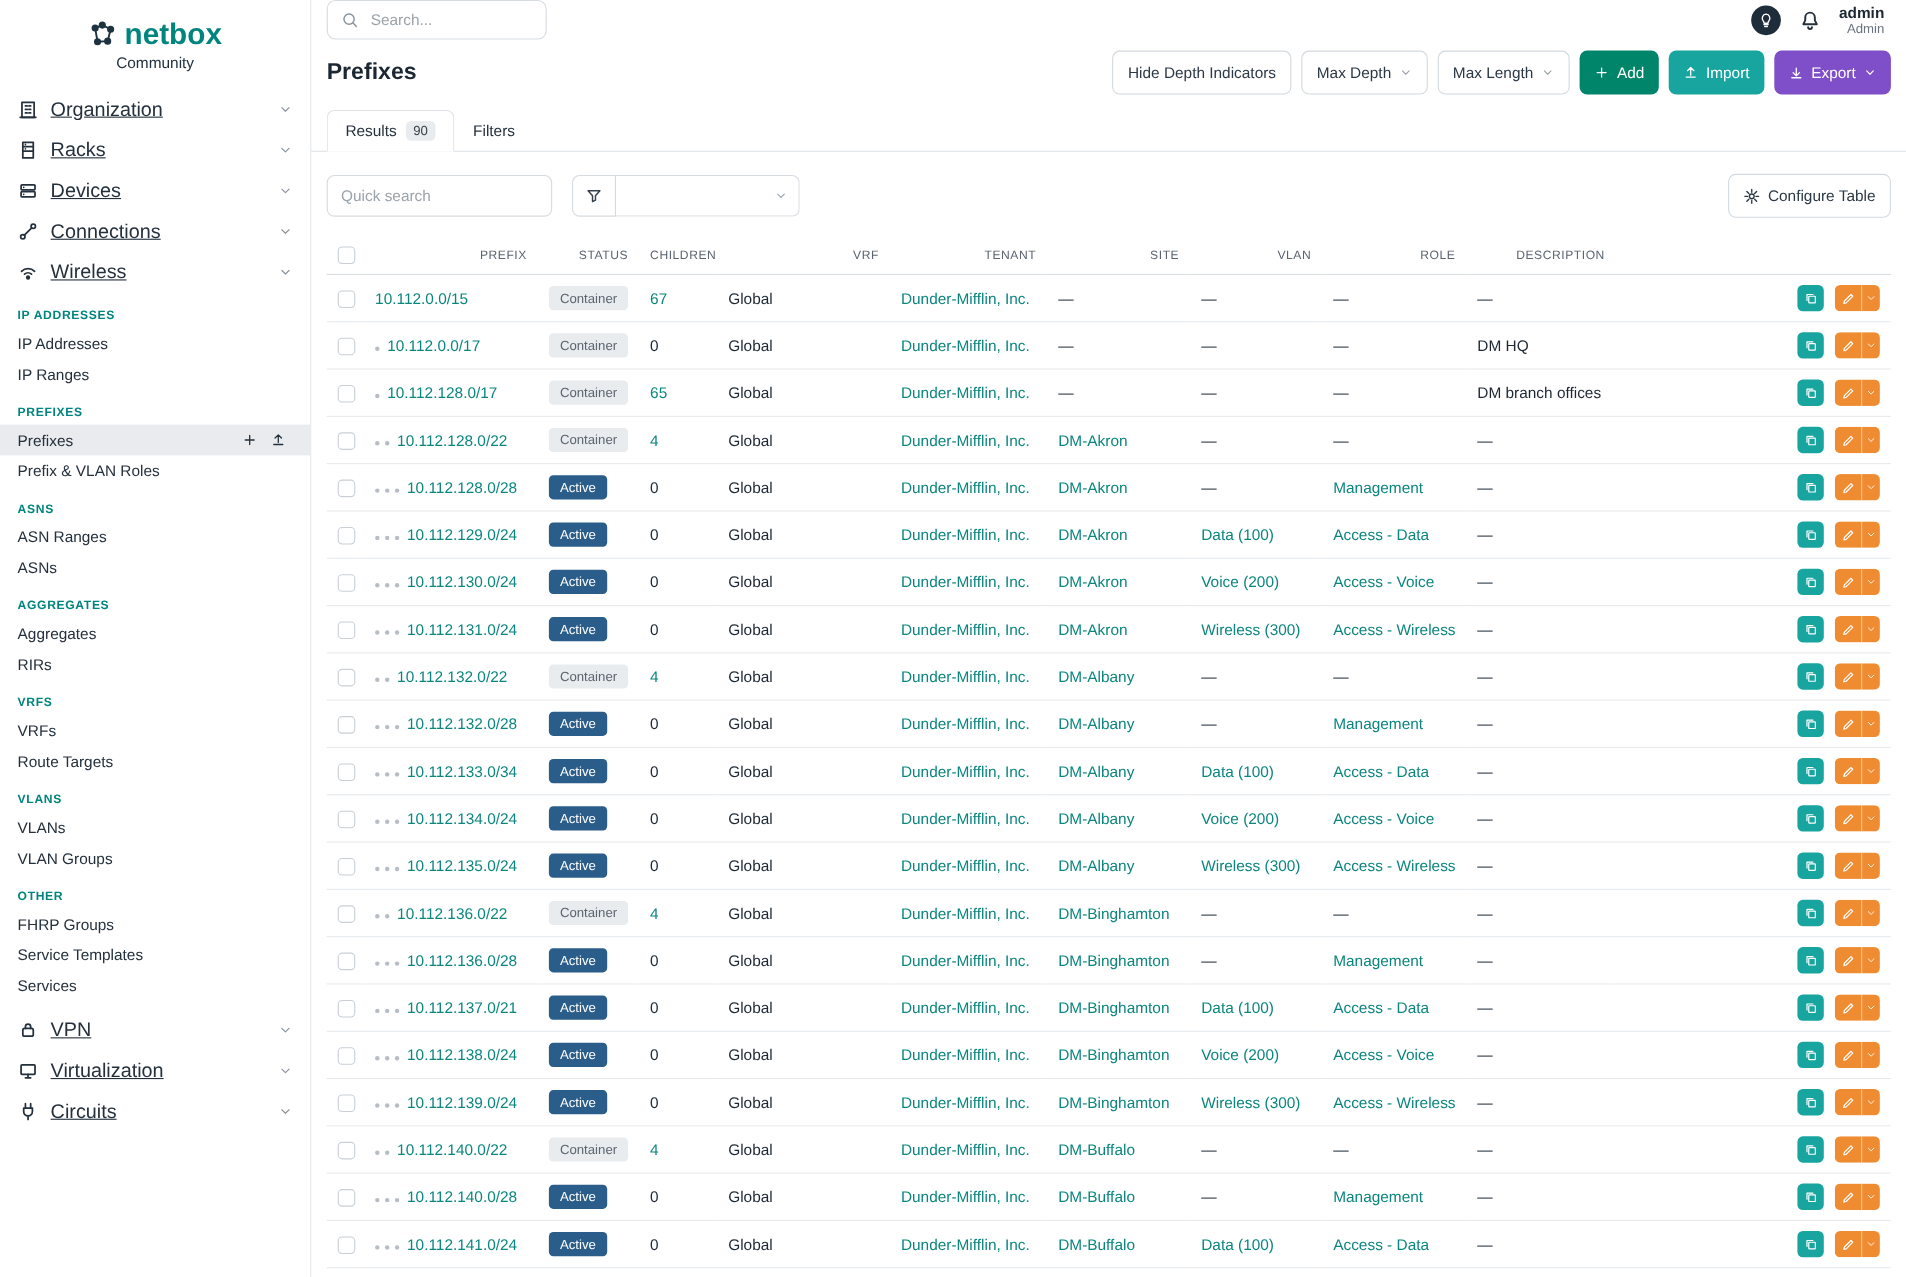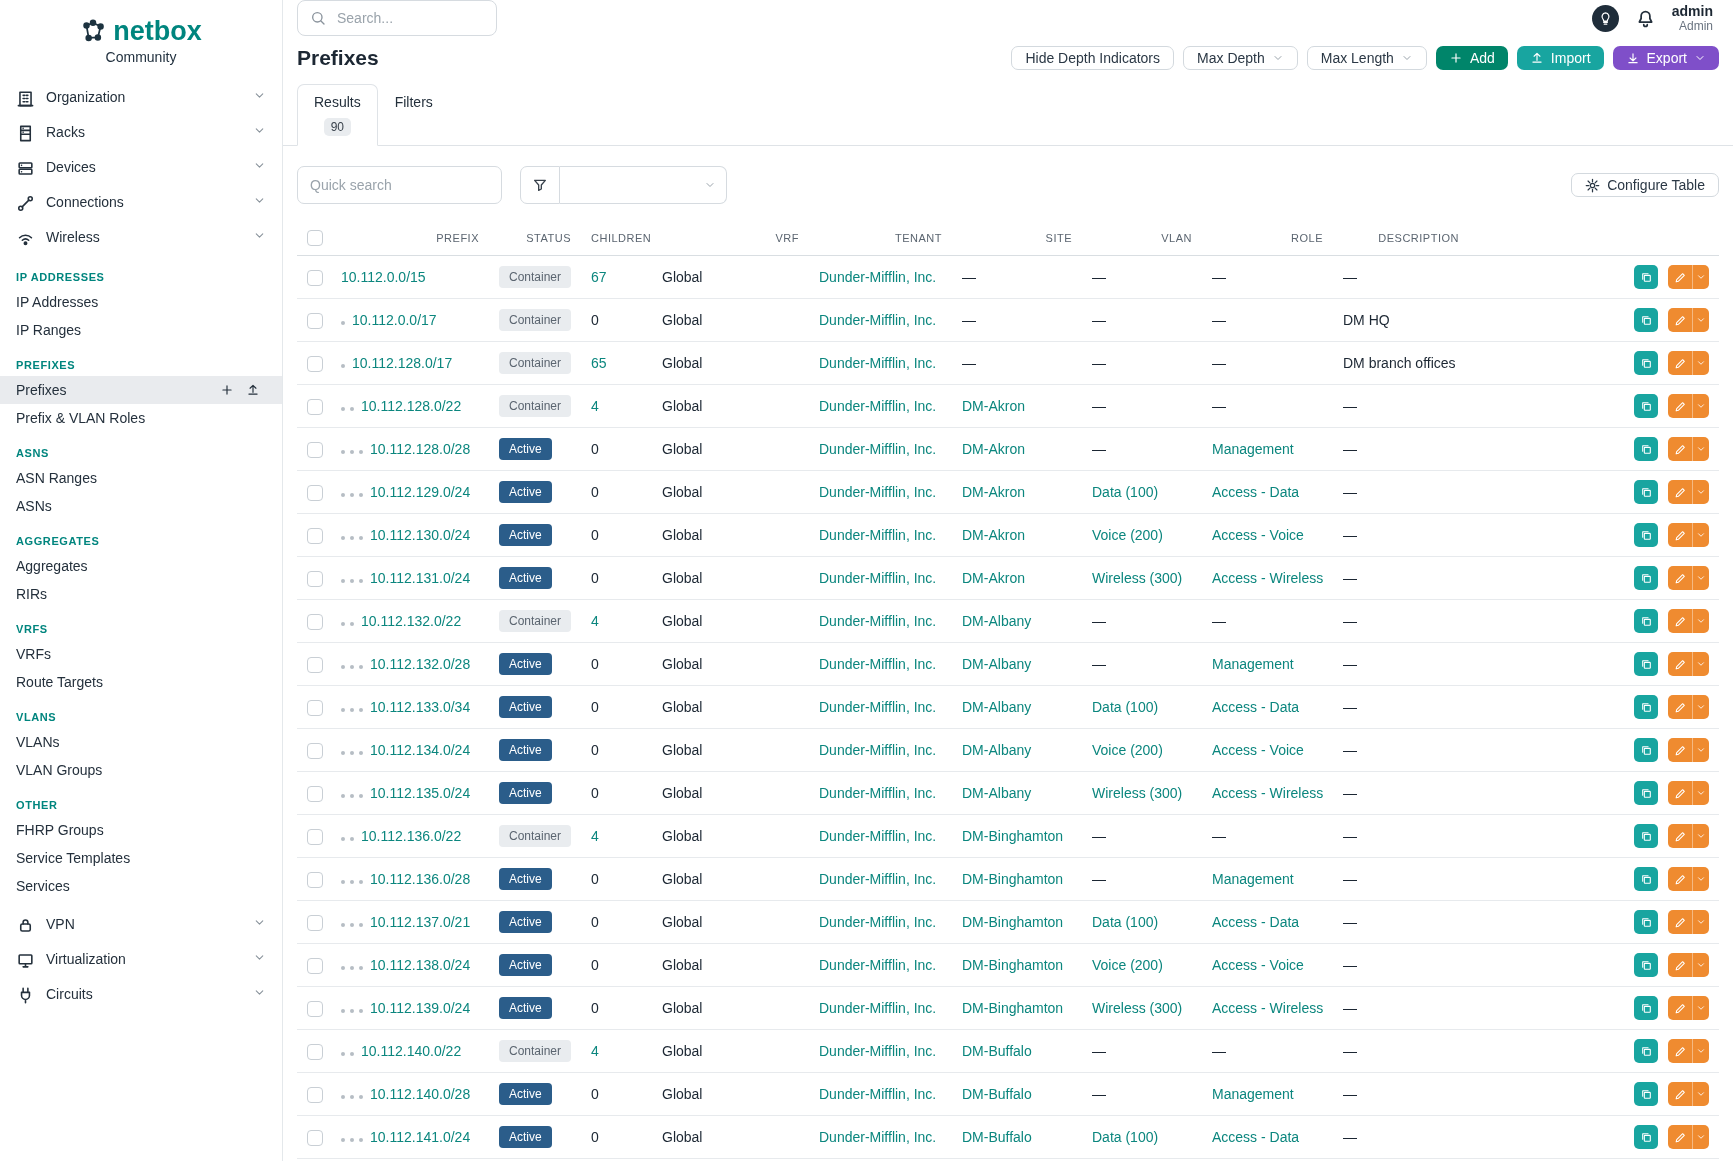--- a/index.html
+++ b/index.html
@@ -26,21 +26,21 @@
 
   
   .sidebar{width:283px;min-width:283px;border-right:1px solid #e4e8eb;background:#fff;overflow:hidden;padding-bottom:10px;}
   .logo-wrap{padding:16px 0 8px;text-align:center;}
   .logo-line{display:flex;align-items:center;justify-content:center;gap:7px;}
   .logo-mark{width:26px;height:26px;color:#1d3340;}
   .logo-mark svg{width:26px;height:26px;}
   .logo-text{font-size:27px;font-weight:700;color:var(--brand);}
   .logo-sub{margin-top:2px;font-size:14px;color:#22313f;}
   .nav{margin-top:8px;}
-  .nav-item{display:flex;gap:11px;padding:8px 16px;font-size:14px;color:#24303c;cursor:pointer;}
+  .nav-item{display:flex;align-items:center;gap:11px;padding:8px 16px;font-size:18px;color:#24303c;cursor:pointer;text-decoration:underline;}
   .nav-icon{width:19px;height:19px;color:#24303c;flex:0 0 auto;}
   .nav-icon svg{width:19px;height:19px;}
   .nav-chevron{margin-left:auto;color:#8a939c;width:13px;height:13px;}
   .nav-chevron svg{width:13px;height:13px;}
   .group-heading{padding:15px 16px 5px;font-size:11px;font-weight:700;letter-spacing:.6px;color:var(--brand);}
   .group-item{padding:5px 16px;font-size:14px;color:#24303c;display:flex;align-items:center;cursor:pointer;line-height:18px;}
   .group-item.active{background:#e9ebee;}
   .item-actions{margin-left:auto;display:flex;gap:12px;align-items:center;color:#24303c;padding-right:6px;}
   .mini-icon{width:14px;height:14px;}
   .mini-icon svg{width:14px;height:14px;}
@@ -58,34 +58,34 @@
   .bulb-btn svg{width:15px;height:15px;}
   .bell{color:#24303c;width:21px;height:21px;cursor:pointer;}
   .bell svg{width:21px;height:21px;}
   .user-block{text-align:right;cursor:pointer;}
   .user-name{font-weight:700;font-size:14px;line-height:16px;}
   .user-role{font-size:12px;color:#6a7480;line-height:14px;}
 
   .page-head{display:flex;align-items:center;padding:10px 14px 12px;}
   .page-title{font-size:21px;font-weight:700;}
   .head-controls{margin-left:auto;display:flex;align-items:center;gap:9px;}
-  .btn{height:24px;display:inline-flex;align-items:center;gap:7px;border-radius:7px;font-size:14px;padding:0 13px;cursor:pointer;white-space:nowrap;}
+  .btn{height:40px;display:inline-flex;align-items:center;gap:7px;border-radius:7px;font-size:14px;padding:0 13px;cursor:pointer;white-space:nowrap;}
   .btn-outline{border:1px solid #d3d9de;background:#fff;color:#2b3845;}
   .btn-solid{color:#fff;border:none;}
   .btn-add{background:var(--btn-add);}
   .btn-import{background:var(--btn-import);}
   .btn-export{background:var(--btn-export);}
   .chev{width:12px;height:12px;color:#9aa3ab;display:inline-flex;}
   .chev svg{width:12px;height:12px;}
   .btn-solid .chev,.btn-solid .b-icon{color:#fff;}
   .b-icon{width:14px;height:14px;display:inline-flex;}
   .b-icon svg{width:14px;height:14px;}
 
   .tabs{display:flex;padding:0 14px;border-bottom:1px solid var(--border);margin-top:2px;}
-  .tab{padding:9px 16px;font-size:14px;color:#24303c;border:1px solid transparent;border-radius:7px 7px 0 0;margin-bottom:-1px;display:flex;gap:8px;align-items:center;cursor:pointer;flex-direction:column;}
+  .tab{padding:9px 16px;font-size:14px;color:#24303c;border:1px solid transparent;border-radius:7px 7px 0 0;margin-bottom:-1px;display:flex;gap:8px;align-items:center;cursor:pointer;}
   .tab.active{border-color:var(--border) var(--border) #fff;background:#fff;}
   .tab-badge{background:#e9ecef;color:#39424c;font-size:12px;padding:2px 7px;border-radius:5px;}
 
   .table-controls{display:flex;align-items:center;padding:20px 14px 0;}
   .quick-search{width:205px;height:38px;border:1px solid #d6dbe0;border-radius:7px;padding:0 12px;font-size:14px;color:#24303c;outline:none;}
   .quick-search::placeholder{color:#9aa3ab;}
   .filter-group{display:flex;margin-left:18px;}
   .funnel-btn{width:40px;height:38px;border:1px solid #d6dbe0;border-radius:7px 0 0 7px;background:#fff;display:flex;align-items:center;justify-content:center;color:#39424c;cursor:pointer;}
   .funnel-btn svg{width:16px;height:16px;}
   .filter-select{width:167px;height:38px;border:1px solid #d6dbe0;border-left:none;border-radius:0 7px 7px 0;display:flex;align-items:center;justify-content:flex-end;padding:0 10px;color:#8a939c;cursor:pointer;background:#fff;}

